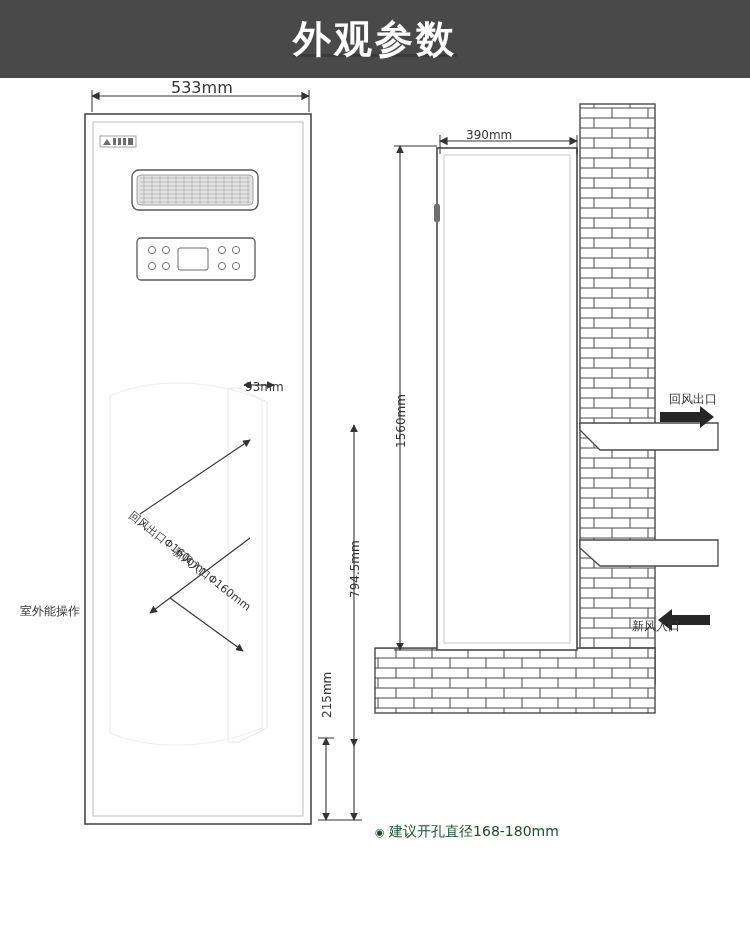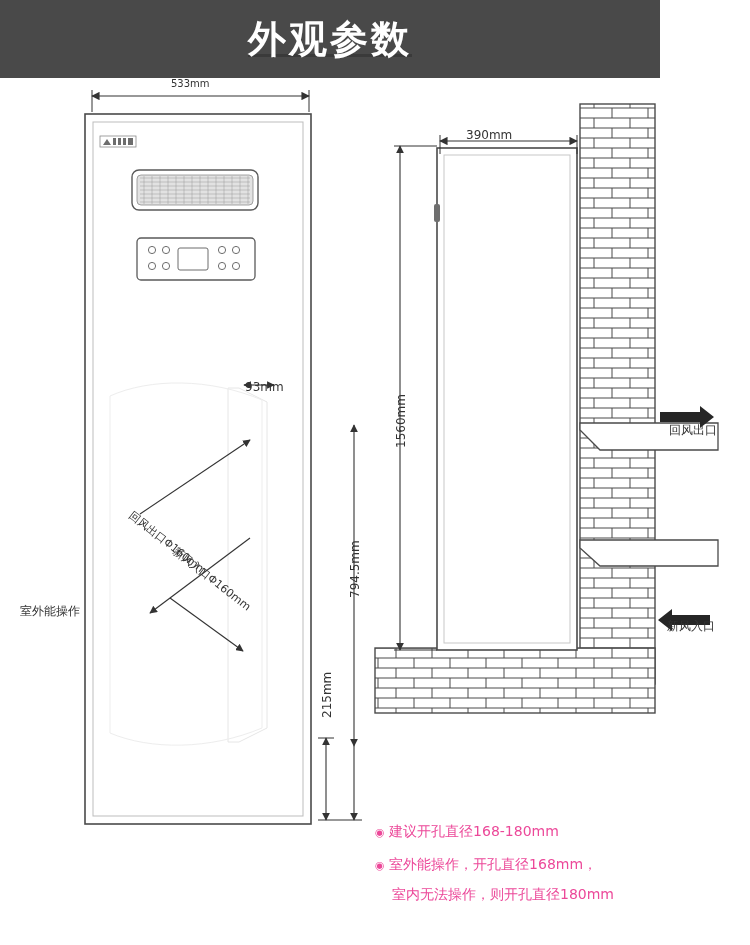--- a/index.html
+++ b/index.html
@@ -12,21 +12,21 @@
     height: 945px;
     position: relative;
     font-family: "Liberation Sans", sans-serif;
     color: #3a3a3a;
     overflow: hidden;
   }
   
   .header {
     position: absolute;
     left: 0; top: 0;
-    width: 660px;
+    width: 750px;
     height: 78px;
     background: #494949;
     display: flex;
     align-items: center;
     justify-content: center;
     text-decoration: underline;
   }
   .header-title {
     color: #ffffff;
     font-size: 38px;
@@ -51,21 +51,21 @@
     position: absolute;
     font-size: 12px;
     color: #333;
     white-space: nowrap;
     font-family: "DejaVu Sans", sans-serif;
   }
   .lbl-sm { font-size: 11px; }
   .note {
     position: absolute;
     font-size: 14px;
-    color: #ec4899;
+    color: #14532d;
     white-space: nowrap;
     font-family: "DejaVu Sans", sans-serif;
   }
   .rot90 { transform: rotate(-90deg); transform-origin: left top; }
   .rot-diag1 { transform: rotate(38deg); transform-origin: left top; }
   .rot-diag2 { transform: rotate(38deg); transform-origin: left top; }
 </style>
 </head>
 <body>
 
@@ -174,40 +174,33 @@
     <line x1="577" y1="57" x2="577" y2="76" stroke="#333" stroke-width="1"></line>
 
     <line x1="400" y1="68" x2="400" y2="572" stroke="#333" stroke-width="1.1" marker-start="url(#arrStart)" marker-end="url(#arrEnd)"></line>
     <line x1="394" y1="68" x2="437" y2="68" stroke="#333" stroke-width="1"></line>
     <line x1="394" y1="572" x2="437" y2="572" stroke="#333" stroke-width="1"></line>
 
     <path d="M660,334 L660,344 L700,344 L700,334 Z M700,328 L714,339 L700,350 Z" fill="#262626"></path>
     <path d="M710,537 L710,547 L672,547 L672,537 Z M672,531 L658,542 L672,553 Z" fill="#262626"></path>
   </svg>
 
-  <div class="lbl" style="left:171px; top:0px; font-size:10px;">533mm</div>
+  <div class="lbl" style="left:171px; top:0px; font-size:16px;">533mm</div>
   <div class="lbl" style="left:245px; top:290px;margin-top:12px;">93mm</div>
 
   <div class="lbl lbl-sm rot-diag1" style="left:135px; top:430px;">回风出口Φ160mm</div>
   <div class="lbl lbl-sm rot-diag2" style="left:179px; top:466px;">新风入口Φ160mm</div>
   <div class="lbl" style="left:20px; top:525px;">室外能操作</div>
 
   <div class="lbl rot90" style="left:348px; top:520px;">794.5mm</div>
   <div class="lbl rot90" style="left:320px; top:640px;">215mm</div>
 
   <div class="lbl" style="left:466px; top:50px;">390mm</div>
   <div class="lbl rot90" style="left:394px; top:370px;">1560mm</div>
-  <div class="lbl" style="left:669px; top:313px;margin-top:31px;">回风出口</div>
-  <div class="lbl" style="left:667px; top:540px;">新风入口</div>
+  <div class="lbl" style="left:669px; top:313px;">回风出口</div>
+  <div class="lbl" style="left:632px; top:540px;">新风入口</div>
 
   <div class="note" style="left:375px; top:745px;">
     <span style="font-size:11px;">◉</span>
     <span>建议开孔直径168-180mm</span>
   </div>
-  <div class="note" style="left:375px; top:778px;">
-    <span style="font-size:11px;">◉</span>
-    <span>室外能操作，开孔直径168mm，</span>
-  </div>
-  <div class="note" style="left:392px; top:808px;">
-    <span>室内无法操作，则开孔直径180mm</span>
-  </div>
 
 </div>
 
 </body></html>

